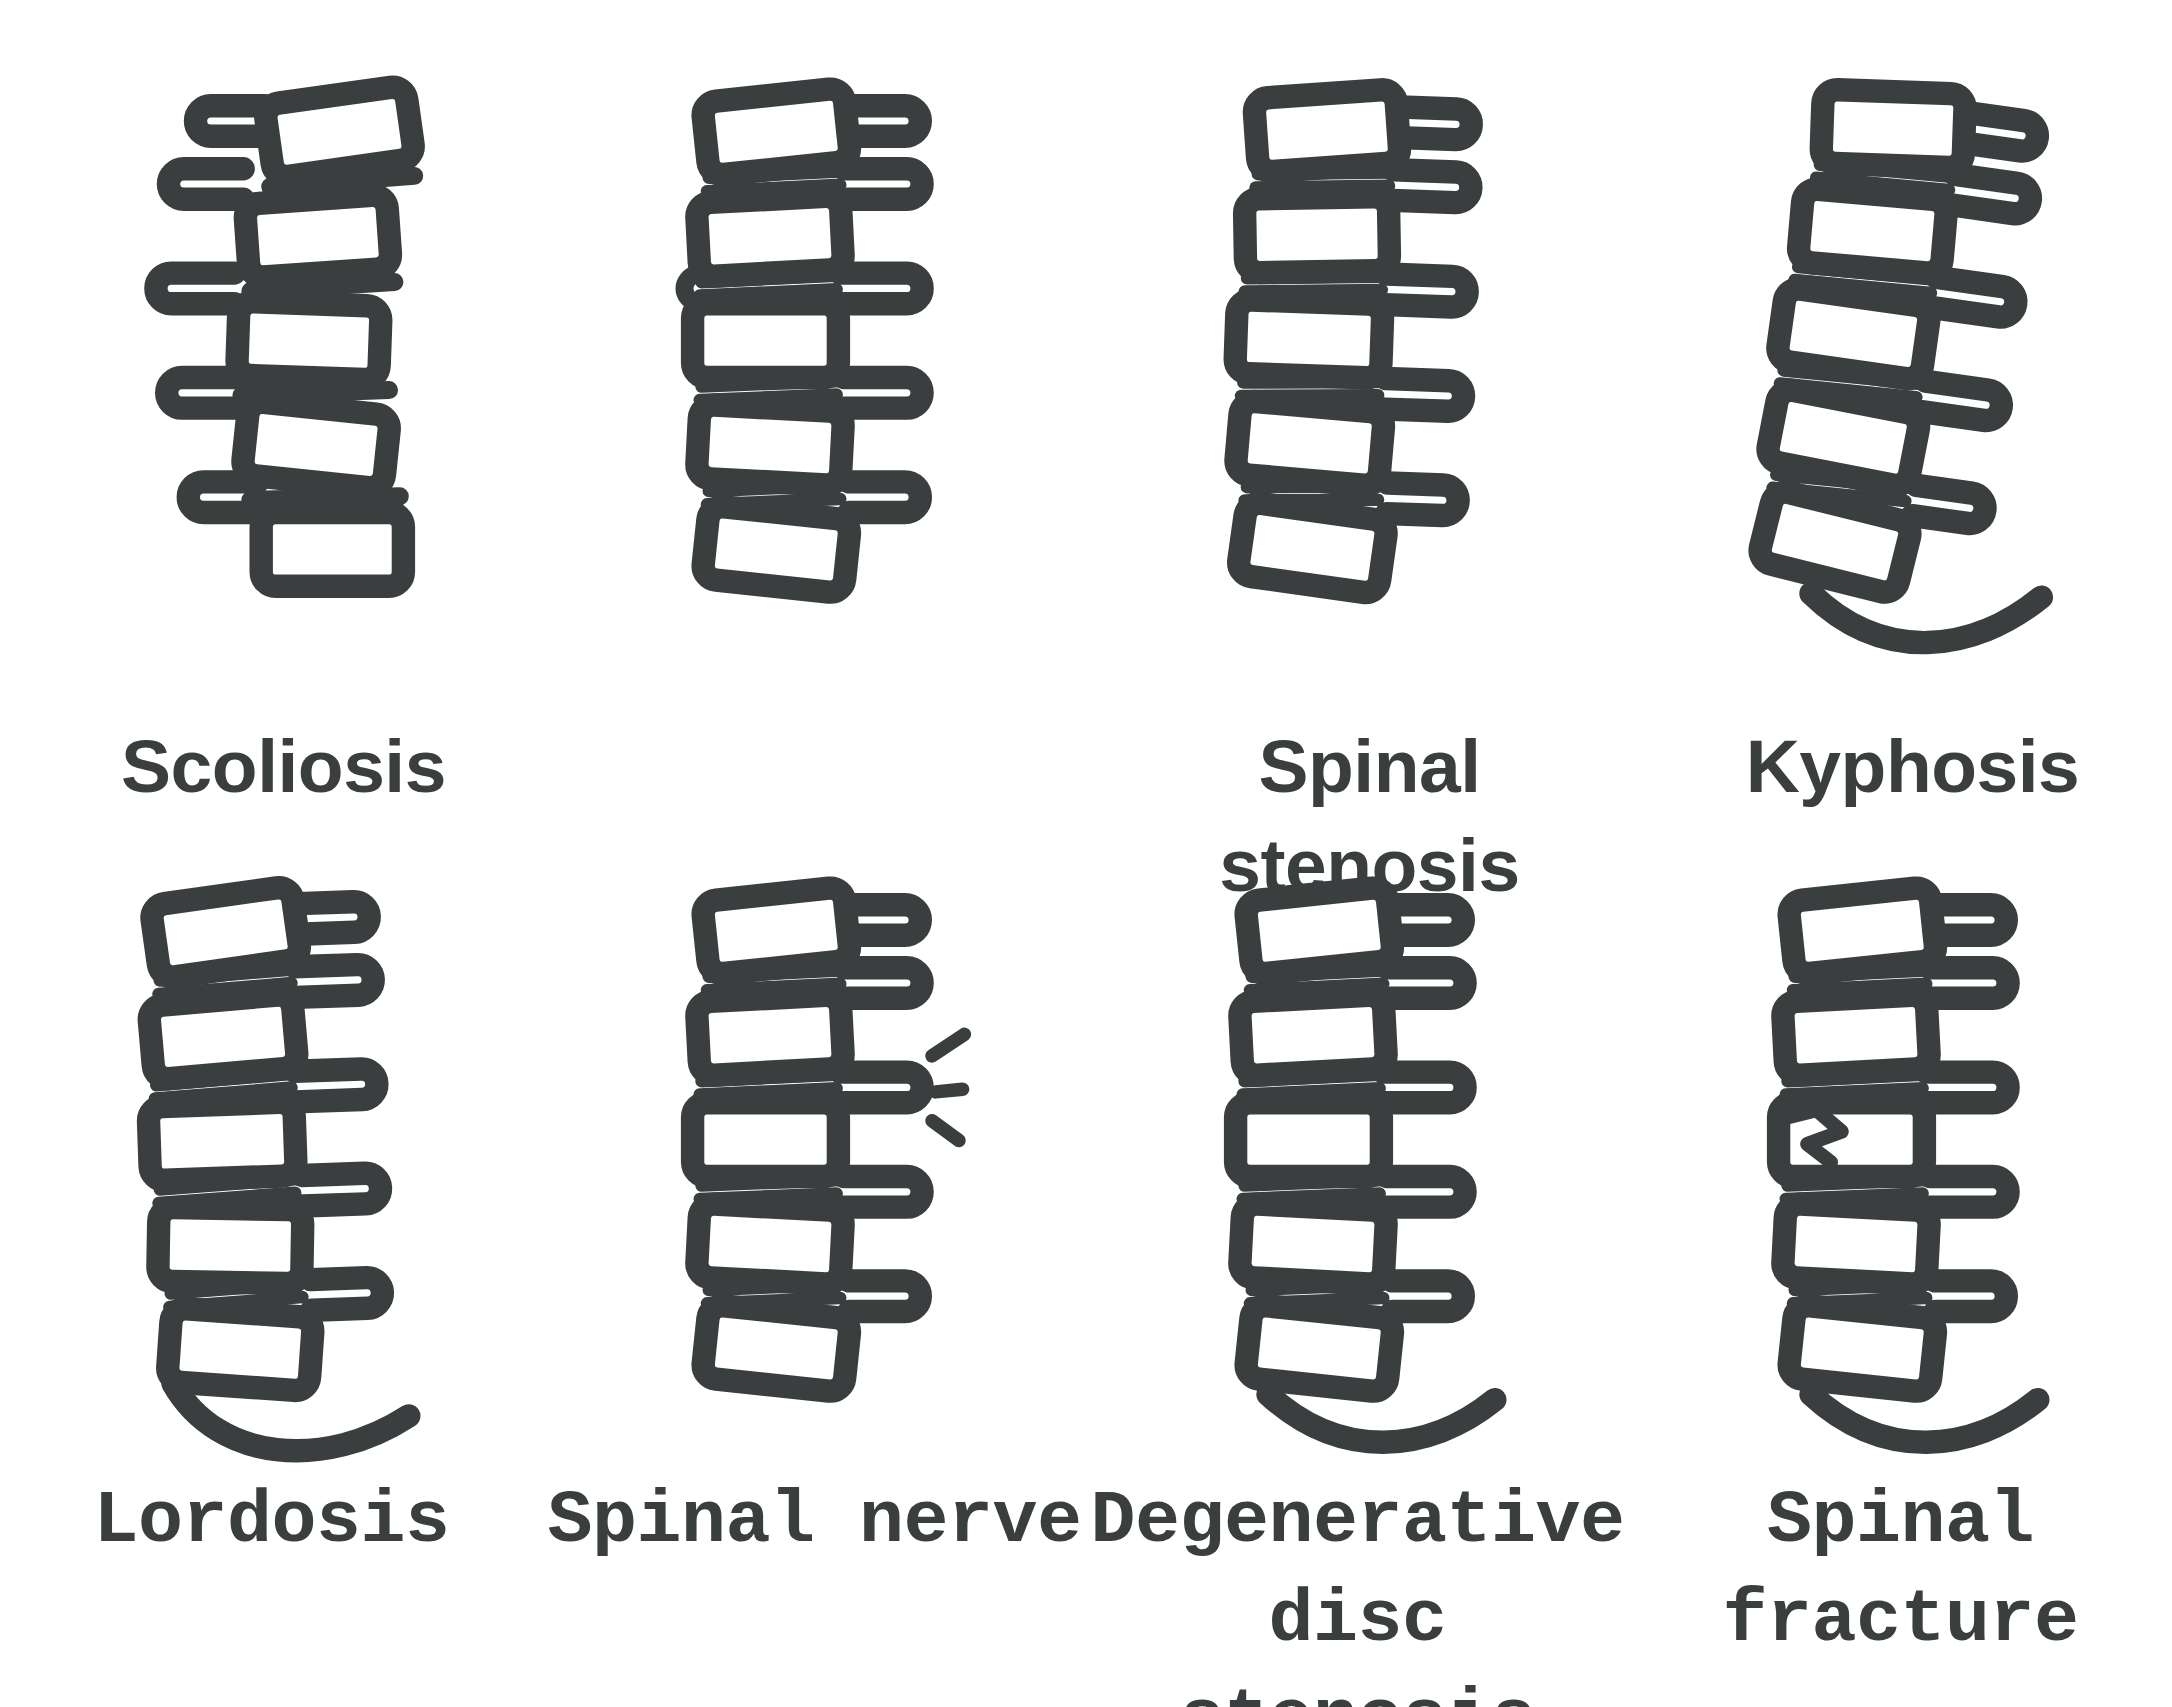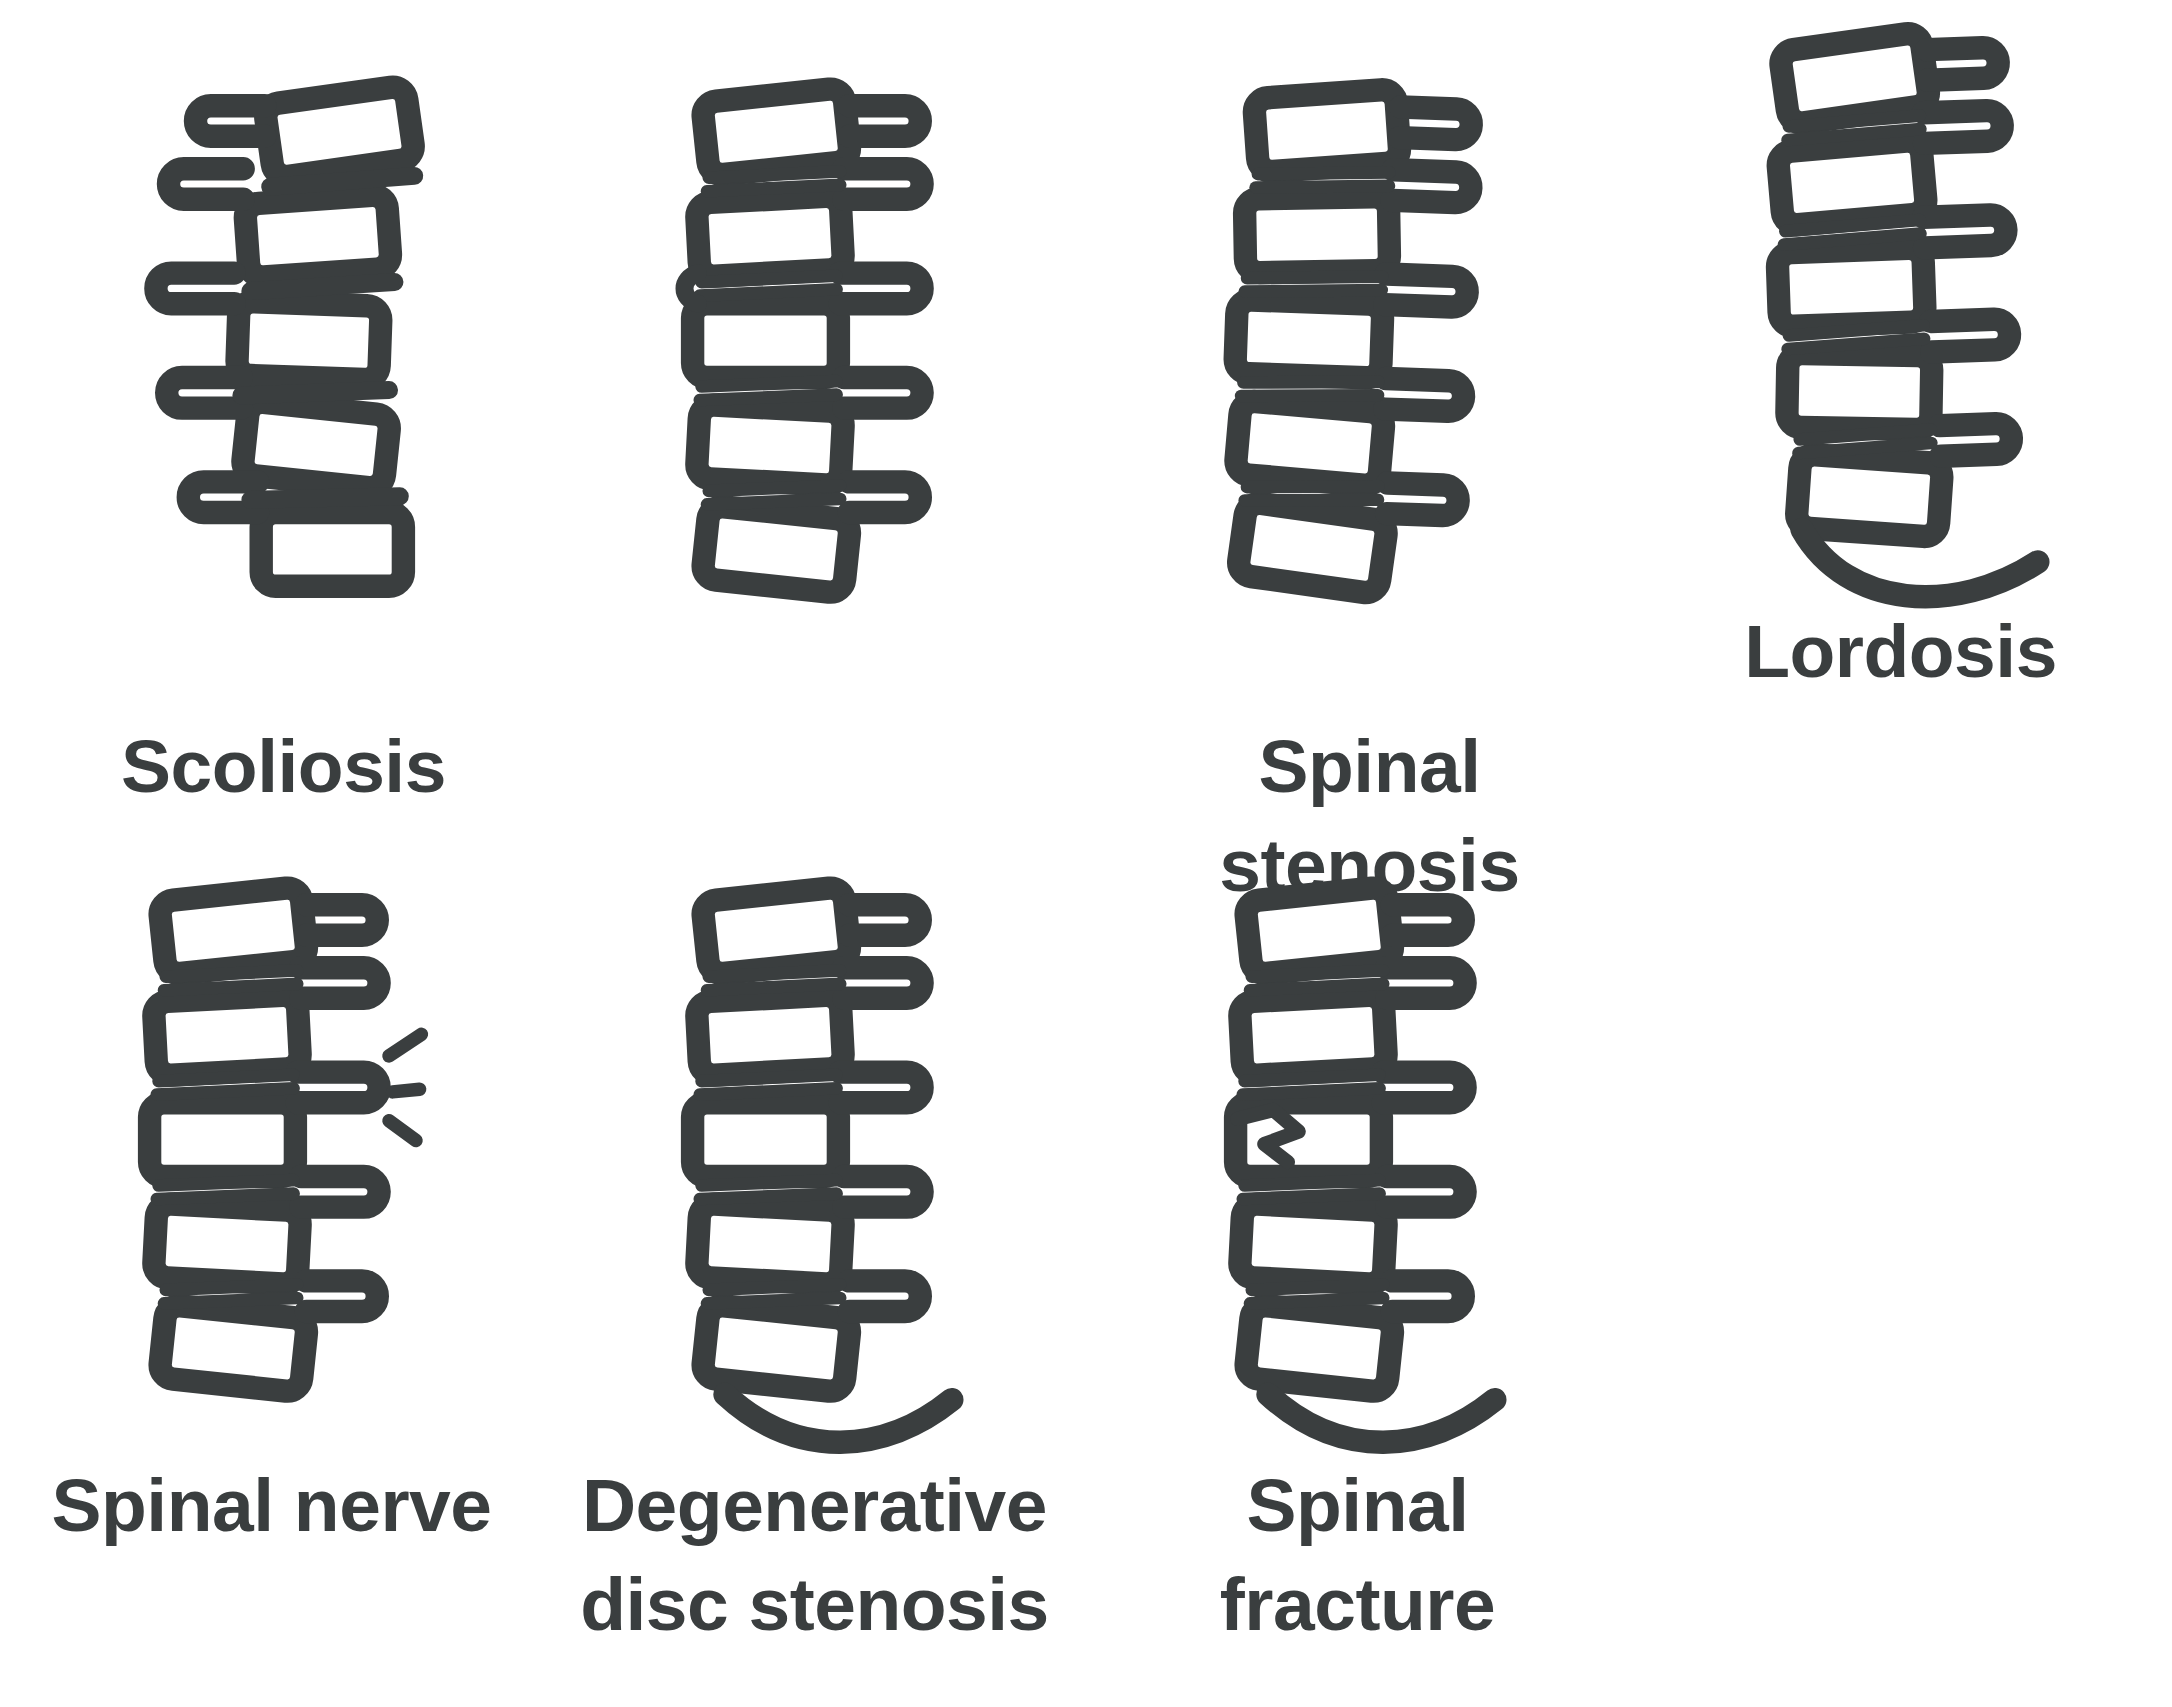--- a/index.html
+++ b/index.html
@@ -17,21 +17,21 @@
   .cell {
     display: flex;
     flex-direction: column;
     align-items: center;
   }
   .row1 { padding-top: 80px; }
   .row2 { padding-top: 25px; }
   .icon-wrap { height: 577px; display: flex; justify-content: center; }
   .icon-wrap svg { overflow: visible; display: block; }
   .row1 .label { margin-top: 60px; margin-left: 24px; }
-  .row2 .label { margin-top: 0px; }
+  .row2 .label { margin-top: 16px; font-family: Liberation Mono, monospace; }
   .label {
     font-size: 75px;
     font-weight: 700;
     line-height: 1.32;
     letter-spacing: -0.5px;
     color: #3a3e3f;
     text-align: center;
     white-space: pre-line;
   }
 </style>
@@ -107,20 +107,29 @@
   <div class="cell row1">
     <div class="icon-wrap">
       <svg viewBox="0 0 340 640" width="306" height="577" fill="none" stroke="#3a3e3f" stroke-linecap="round" stroke-linejoin="round">
         <use href="#spine-right" transform="rotate(2 170 300)"></use>
       </svg>
     </div>
     <div class="label">Spinal
 stenosis</div>
   </div>
 
+  <div class="cell row1">
+    <div class="icon-wrap">
+      <svg viewBox="0 0 340 640" width="306" height="577" fill="none" stroke="#3a3e3f" stroke-linecap="round" stroke-linejoin="round">
+        <use href="#spine-right" transform="rotate(8 170 300)"></use>
+        <path d="M 70,570 C 150,648 250,636 326,574" stroke-width="26"></path>
+      </svg>
+    </div>
+    <div class="label">Kyphosis</div>
+  </div>
 
   <div class="cell row2">
     <div class="icon-wrap">
       <svg viewBox="0 0 340 640" width="306" height="577" fill="none" stroke="#3a3e3f" stroke-linecap="round" stroke-linejoin="round">
         <use href="#spine-right" transform="rotate(-2 170 300)"></use>
         <path d="M 60,560 C 110,648 230,656 322,596" stroke-width="26"></path>
       </svg>
     </div>
     <div class="label">Lordosis</div>
   </div>

